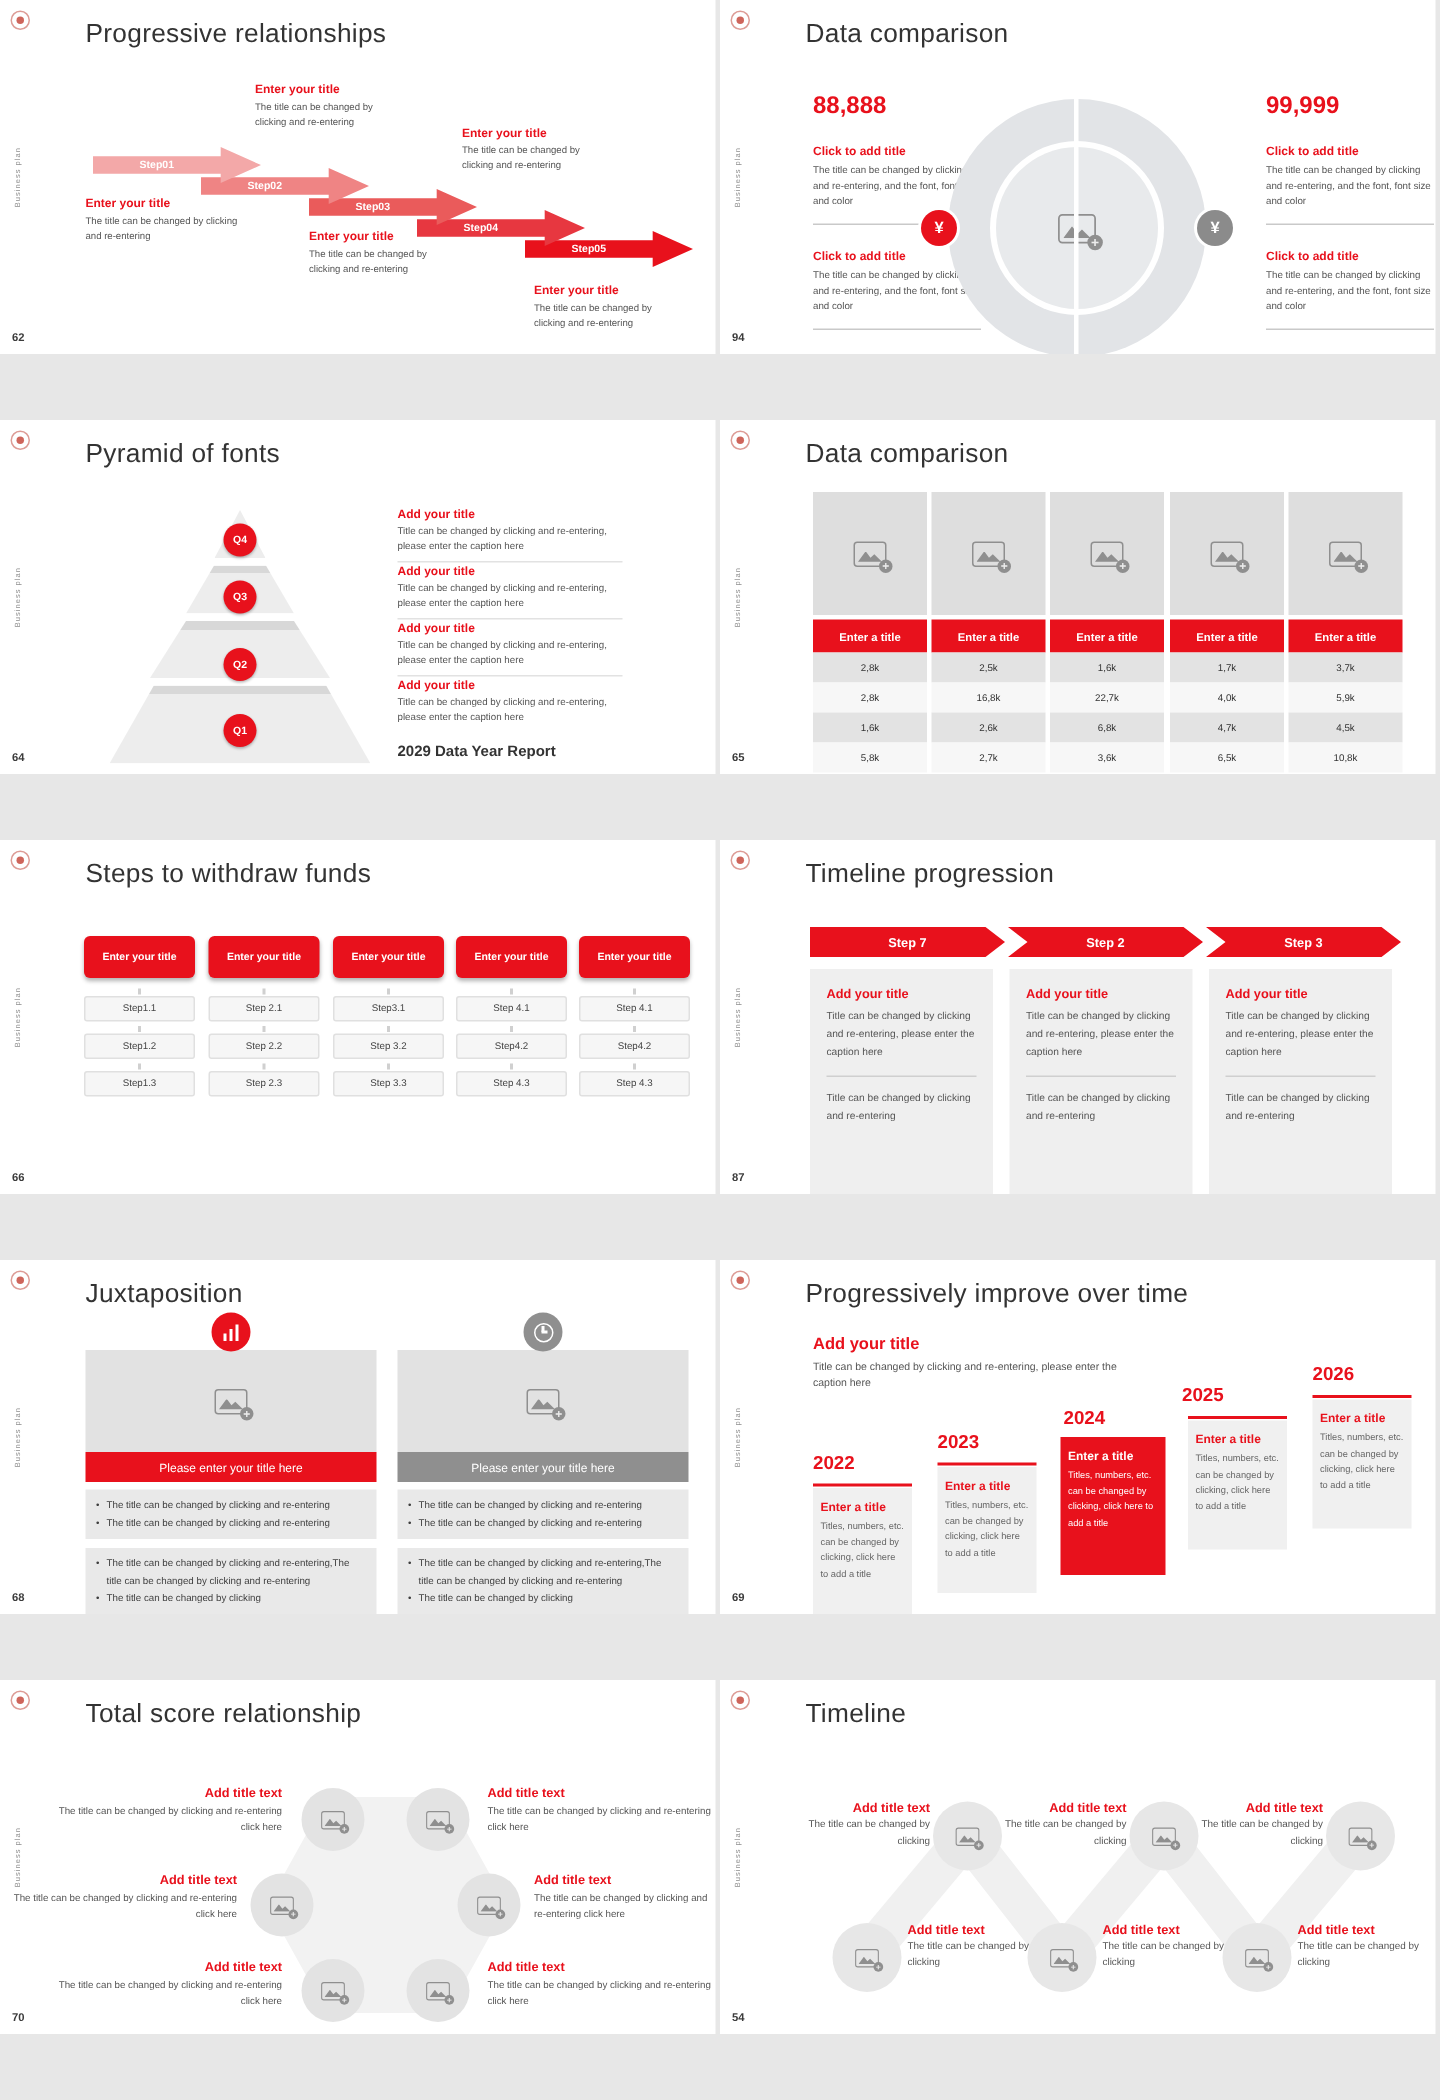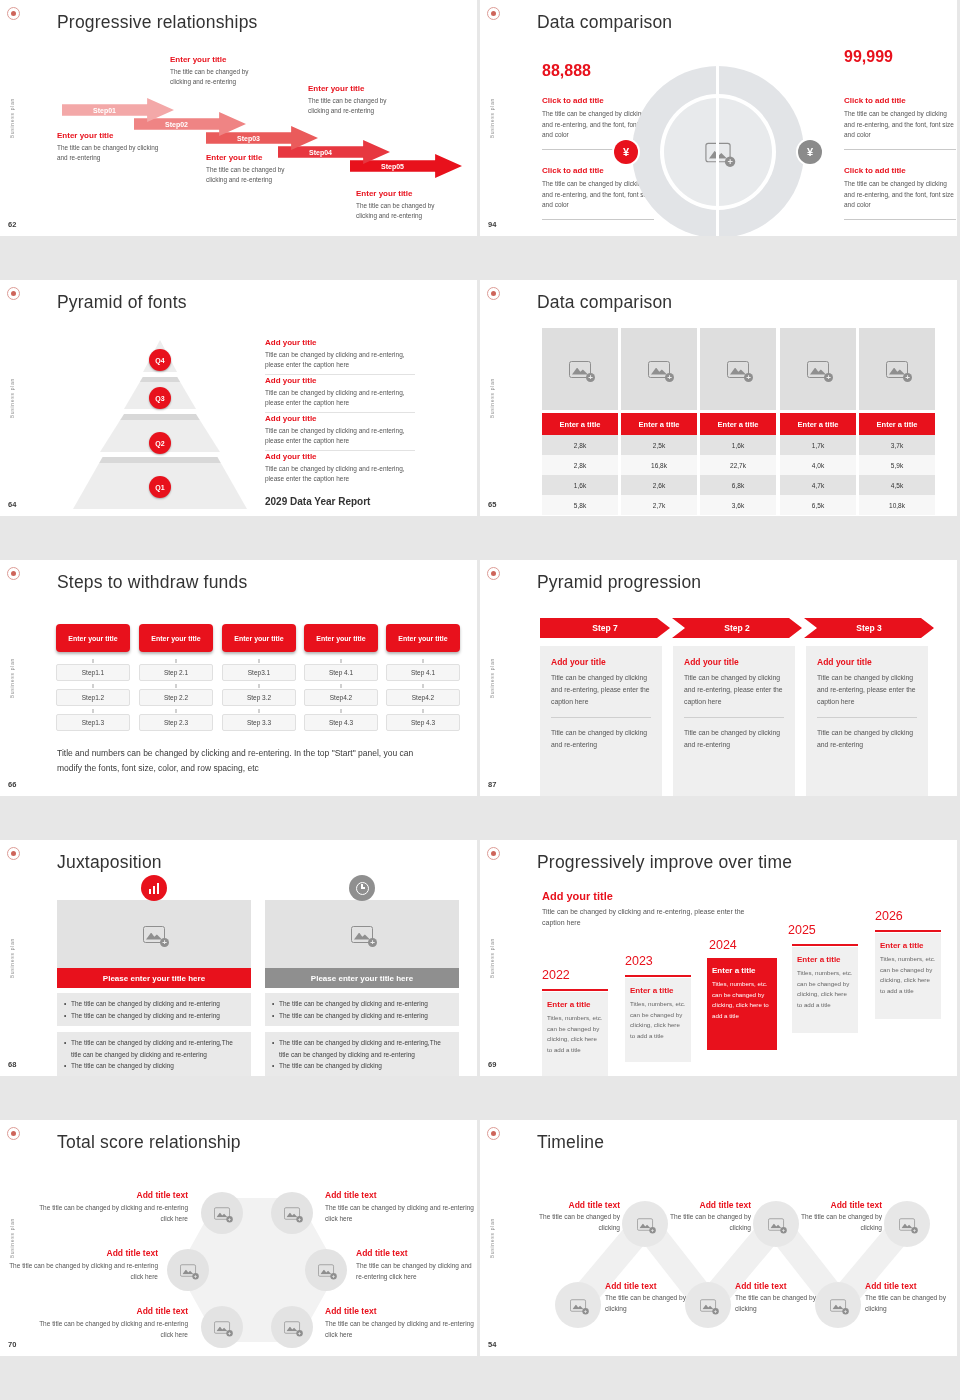--- a/index.html
+++ b/index.html
@@ -73,29 +73,29 @@
 #s68 .cir{position:absolute;top:35px;width:26px;height:26px;border-radius:50%;display:flex;align-items:center;justify-content:center;z-index:2}
 #s68 .bars{display:flex;align-items:flex-end;gap:1.5px;height:11px}
 #s68 .bars i{display:block;width:2.5px;background:#fff}
 #s68 .bars i:nth-child(1){height:5px}
 #s68 .bars i:nth-child(2){height:8px}
 #s68 .bars i:nth-child(3){height:11px}
 #s68 .clk{width:13px;height:13px;border:1.5px solid #fff;border-radius:50%;position:relative}
 #s68 .clk::before{content:"";position:absolute;left:4.5px;top:1.5px;width:1.5px;height:4px;background:#fff}
 #s68 .clk::after{content:"";position:absolute;left:4.5px;top:4.5px;width:4px;height:1.5px;background:#fff}
 #s68 .phb{position:absolute;top:60px;width:194px;height:68px;background:#e2e2e2;display:flex;align-items:center;justify-content:center}
-#s68 .bar{position:absolute;top:128px;width:194px;height:20px;color:#fff;font-weight:bold;font-size:8px;display:flex;align-items:center;justify-content:center}
+#s68 .bar{position:absolute;top:128px;width:194px;height:20px;color:#fff;font-weight:normal;font-size:8px;display:flex;align-items:center;justify-content:center}
 #s68 .bx{position:absolute;width:194px;background:#e9e9e9;padding:5px 8px 5px 6px}
 #s68 .li{position:relative;padding-left:8px;font-size:6.5px;line-height:1.8;color:#3f3f3f}
 #s68 .li::before{content:"•";position:absolute;left:1px}
 
 #s69 .lead{position:absolute;left:62px;top:50px;width:215px}
 #s69 .lead .h{display:block;font-size:11px;margin-bottom:4px}
 #s69 .lead .b{display:block;font-size:7px;line-height:1.6;color:var(--body)}
-#s69 .yr{position:absolute;font-size:12.5px;font-weight:normal;color:var(--red)}
+#s69 .yr{position:absolute;font-size:12.5px;font-weight:bold;color:var(--red)}
 #s69 .ln{position:absolute;width:66px;height:2px;background:var(--red)}
 #s69 .ybx{position:absolute;width:66px;background:#f0f0f0;padding:8px 5px}
 #s69 .ybx .h{display:block;font-size:8px;margin-bottom:4px}
 #s69 .ybx .b{display:block;font-size:6.2px;line-height:1.7;color:#666}
 #s69 .hot{background:var(--red);width:70px}
 #s69 .hot .h,#s69 .hot .b{color:#fff}
 
 #s70 .hex{position:absolute;left:178px;top:70px;width:160px;height:160px;background:#f2f2f2;clip-path:polygon(25% 5%,75% 5%,100% 50%,75% 95%,25% 95%,0 50%)}
 #s70 .c7{position:absolute;width:42px;height:42px;border-radius:50%;background:#e3e3e3;display:flex;align-items:center;justify-content:center}
 #s70 .tl{position:absolute;width:150px}
@@ -151,21 +151,21 @@
       <span class="b">The title can be changed by clicking and re-entering</span>
     </div>
   <div class="pn">62</div>
 </div>
 
 <div class="slide" id="s63" style="left:480px;top:0">
   <span class="seal"></span>
   <span class="vt">Business plan</span>
   <div class="st">Data comparison</div>
   <div class="num" style="left:62px;top:62px">88,888</div>
-  <div class="num" style="left:364px;top:48px">99,999</div>
+  <div class="num" style="left:364px;top:62px">99,999</div>
   <div class="itm" style="left:62px;top:96px">
       <span class="h">Click to add title</span>
       <span class="b">The title can be changed by clicking and re-entering, and the font, font size and color</span>
     </div>
   <div class="itm" style="left:62px;top:166px">
       <span class="h">Click to add title</span>
       <span class="b">The title can be changed by clicking and re-entering, and the font, font size and color</span>
     </div>
   <div class="itm" style="left:364px;top:96px">
       <span class="h">Click to add title</span>
@@ -311,28 +311,27 @@
     <div class="sb">Step 4.1</div>
     <div class="sb">Step4.2</div>
     <div class="sb">Step 4.3</div>
   </div>
   <div class="col6" style="left:386px">
     <div class="btn">Enter your title</div>
     <div class="sb">Step 4.1</div>
     <div class="sb">Step4.2</div>
     <div class="sb">Step 4.3</div>
   </div>
-  <div class="note">Title and numbers can be changed by clicking and re-entering. In the top "Start" panel, you can modify the fonts, font size, color, and row spacing, etc</div>
   <div class="pn">66</div>
 </div>
 
 <div class="slide" id="s67" style="left:480px;top:560px">
   <span class="seal"></span>
   <span class="vt">Business plan</span>
-  <div class="st">Pyramid progression</div>
+  <div class="st">Timeline progression</div>
   <div class="ar a1" style="left:60px">Step 7</div>
   <div class="ar a2" style="left:192px">Step 2</div>
   <div class="ar a2" style="left:324px">Step 3</div>
   <div class="pa" style="left:60px">
     <span class="h">Add your title</span>
     <span class="b">Title can be changed by clicking and re-entering, please enter the caption here</span>
     <div class="sep"></div>
     <span class="b">Title can be changed by clicking and re-entering</span>
   </div>
   <div class="pa" style="left:193px">

